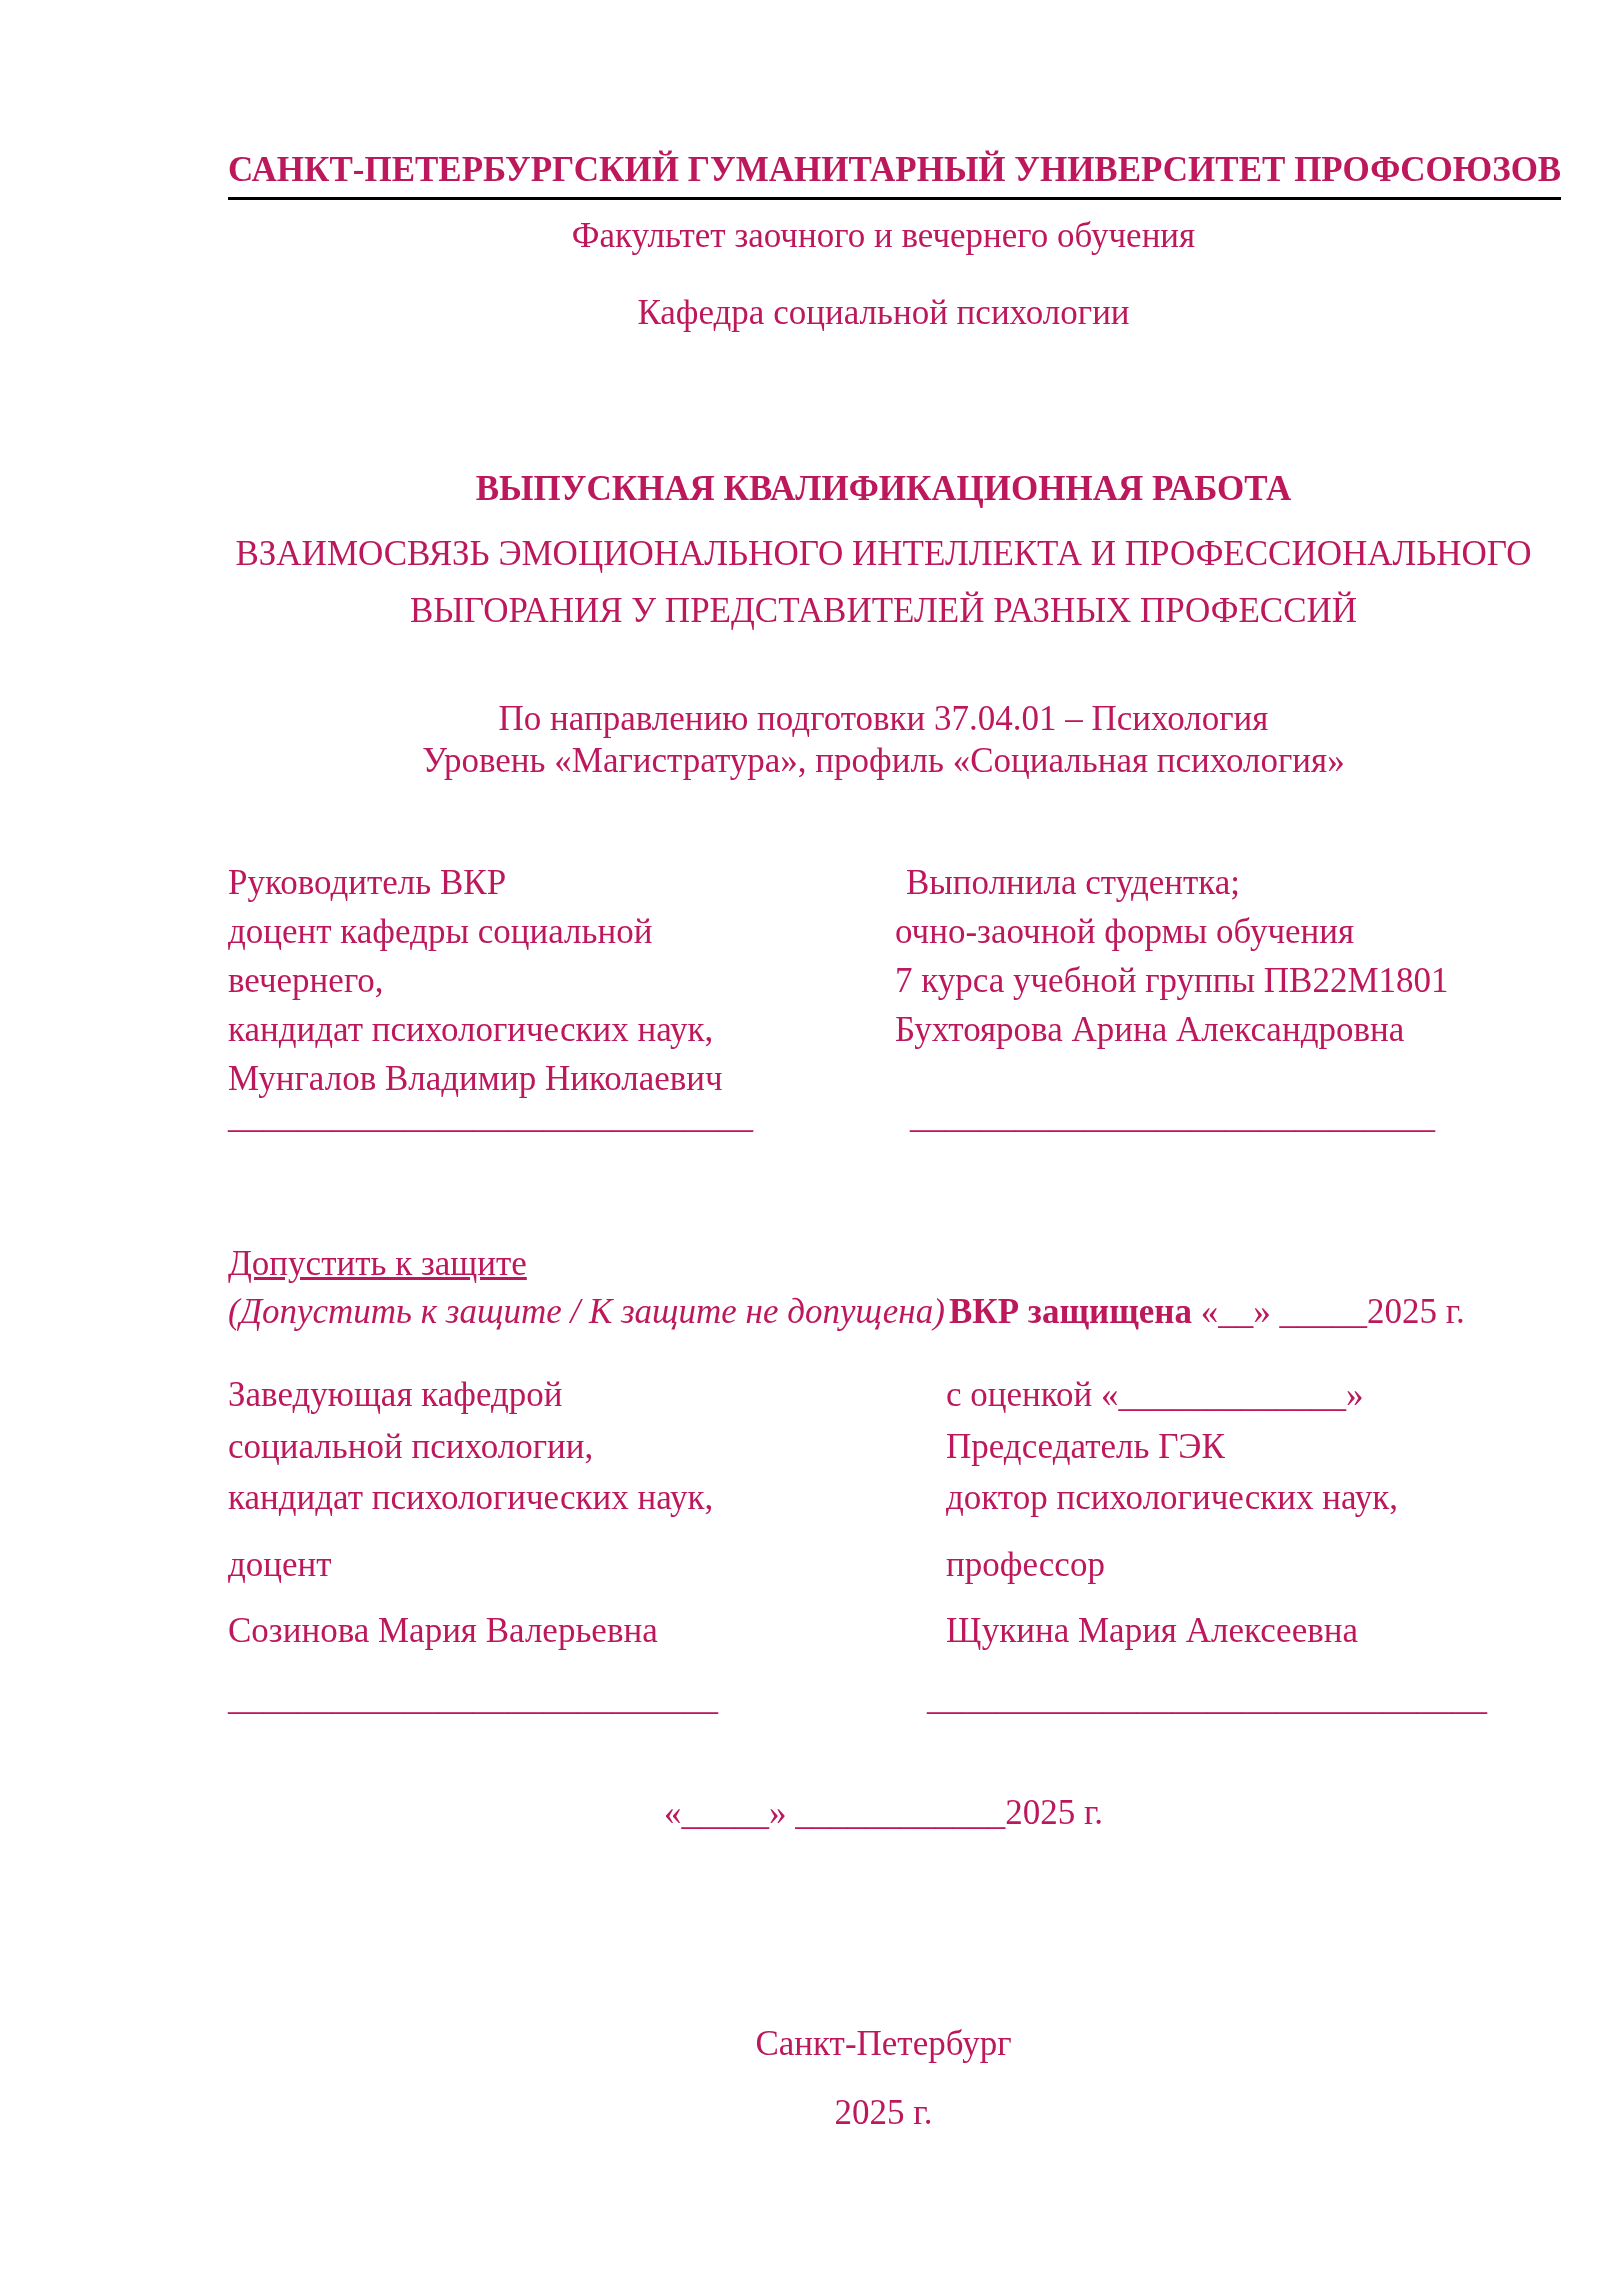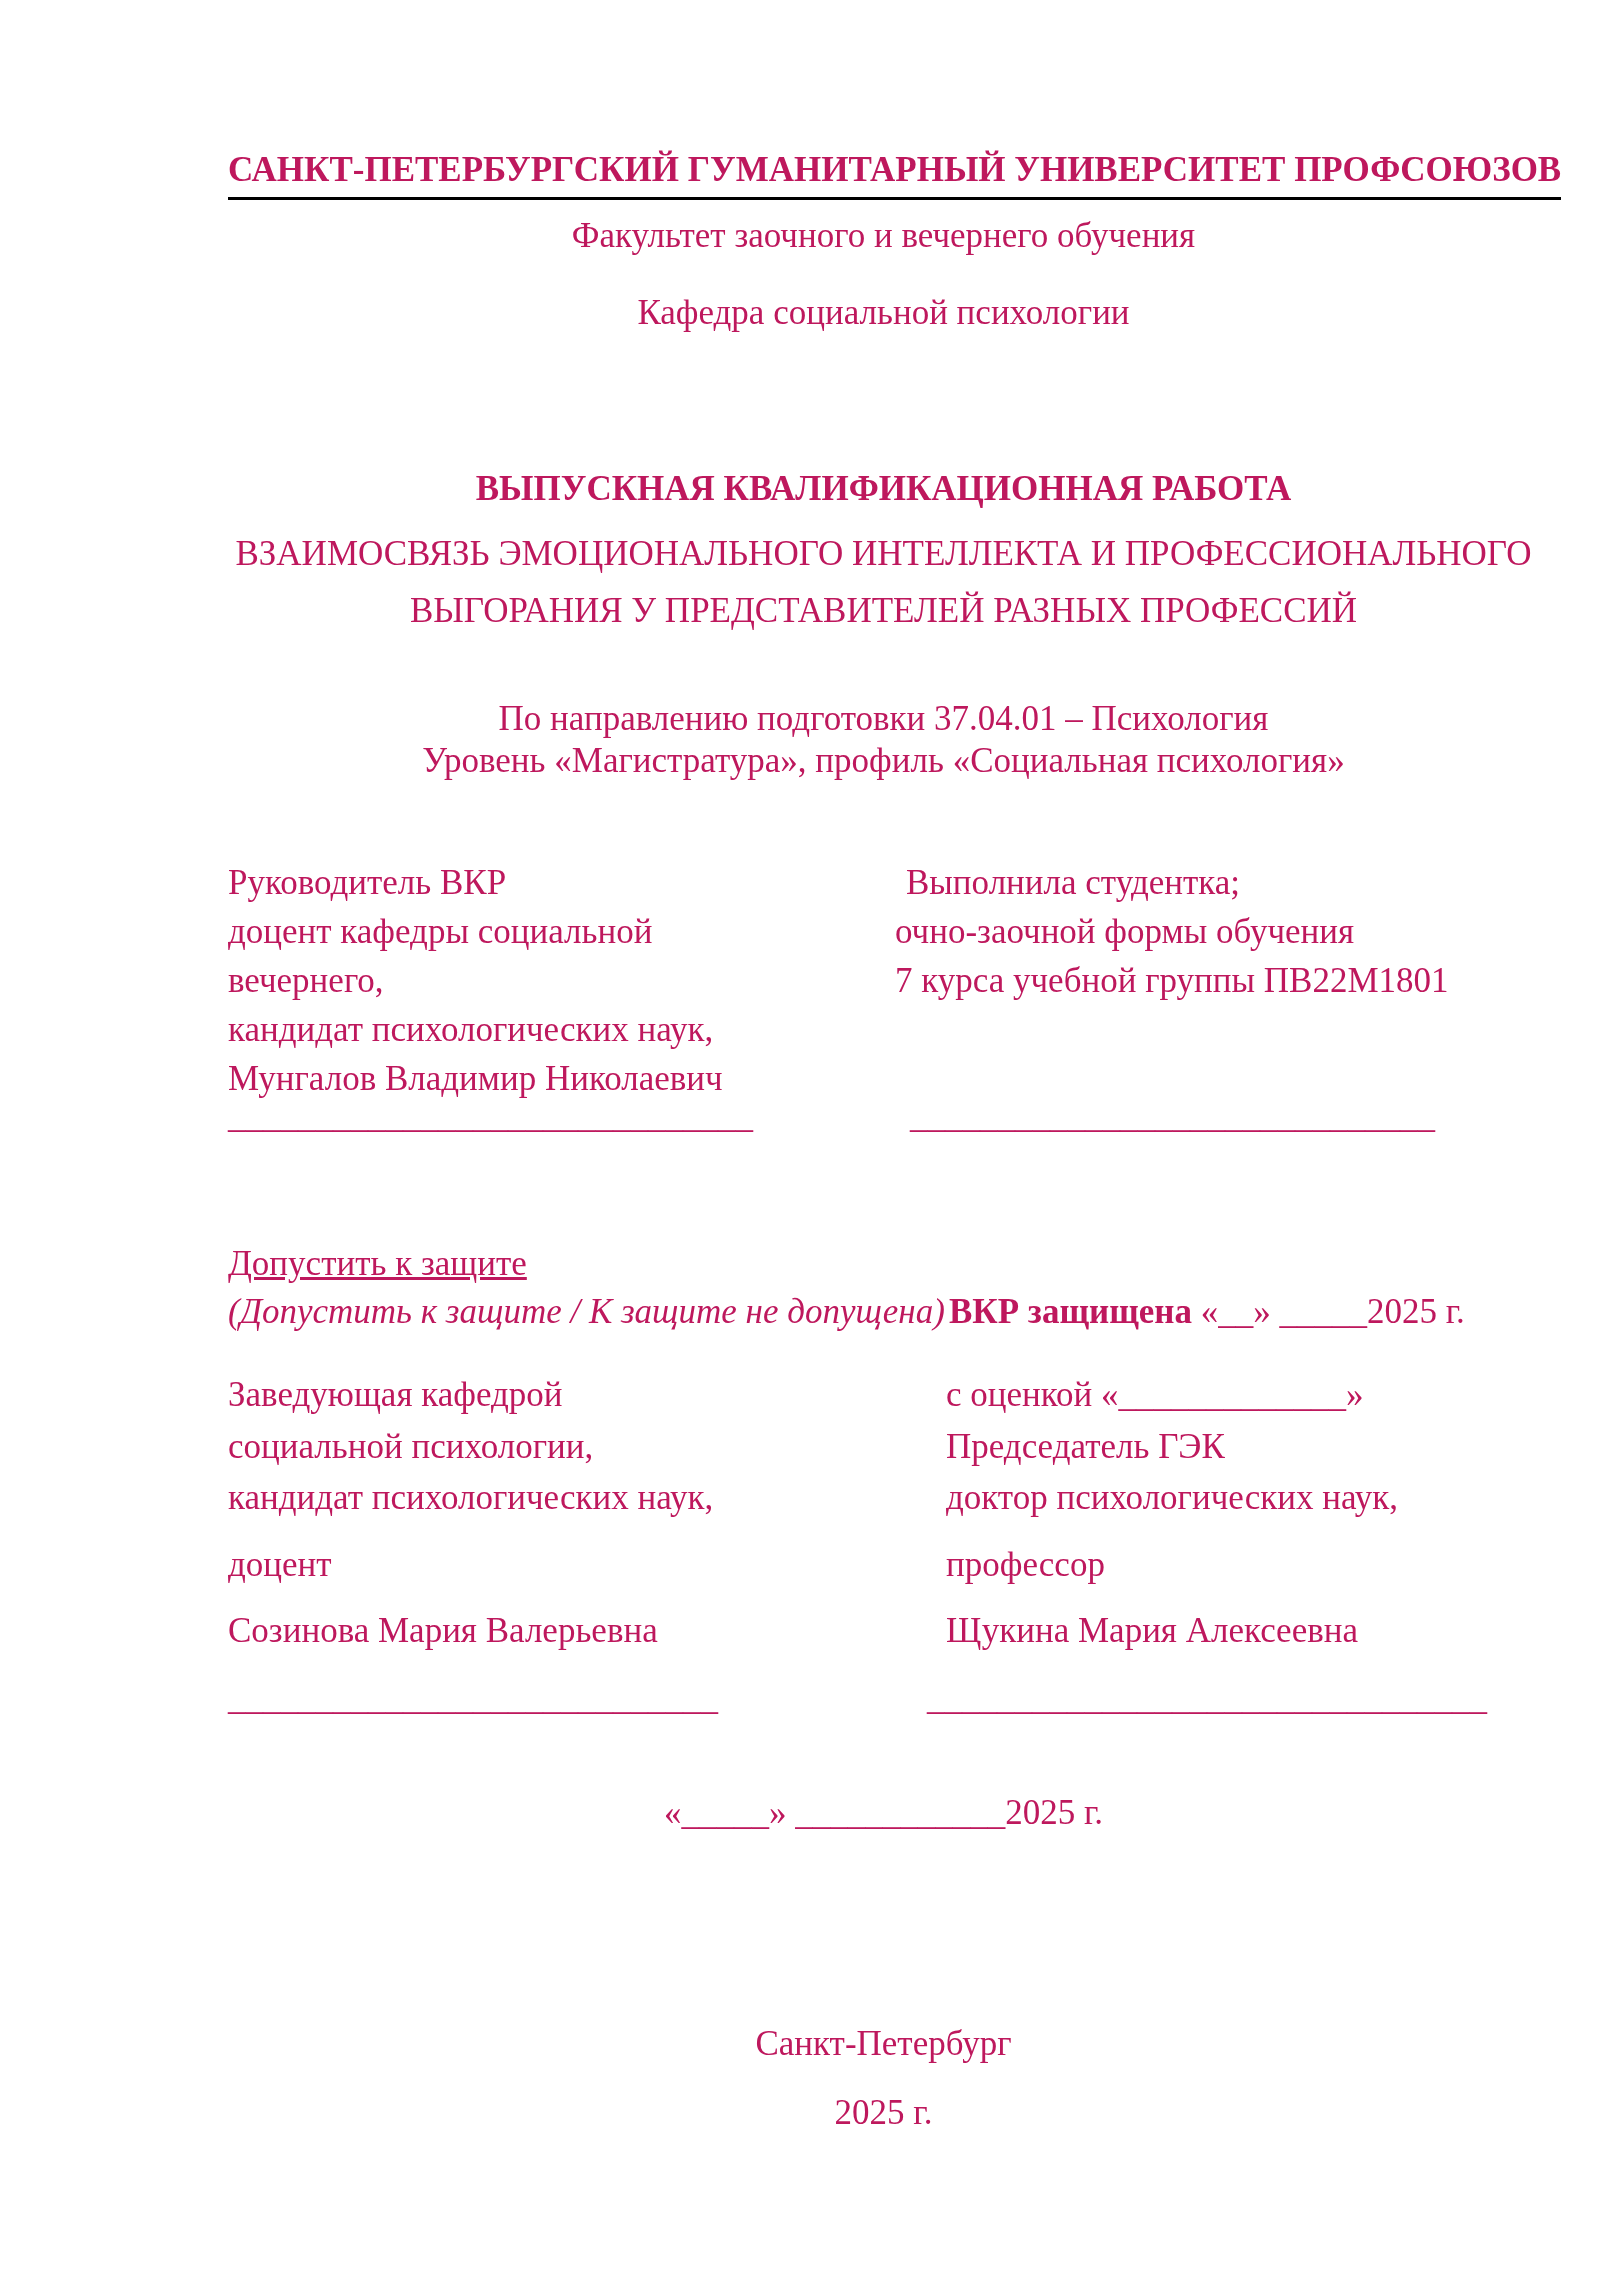--- a/index.html
+++ b/index.html
@@ -114,20 +114,21 @@
       <div class="col-line">доцент кафедры социальной</div>
       <div class="col-line">вечернего,</div>
       <div class="col-line">кандидат психологических наук,</div>
       <div class="col-line">Мунгалов Владимир Николаевич</div>
     </div>
 
     <div class="col stu-col">
       <div class="col-line">Выполнила студентка;</div>
       <div class="col-line">очно-заочной формы обучения</div>
       <div class="col-line">7 курса учебной группы ПВ22М1801</div>
+      <div class="col-line">Бухтоярова Арина Александровна</div>
     </div>
 
     <div class="sig-row sig-row-1">
       <span class="sig-left-1">______________________________</span>
       <span class="sig-right-1">______________________________</span>
     </div>
 
     <div class="line admission-heading">Допустить к защите</div>
 
     <div class="vkr-row">

